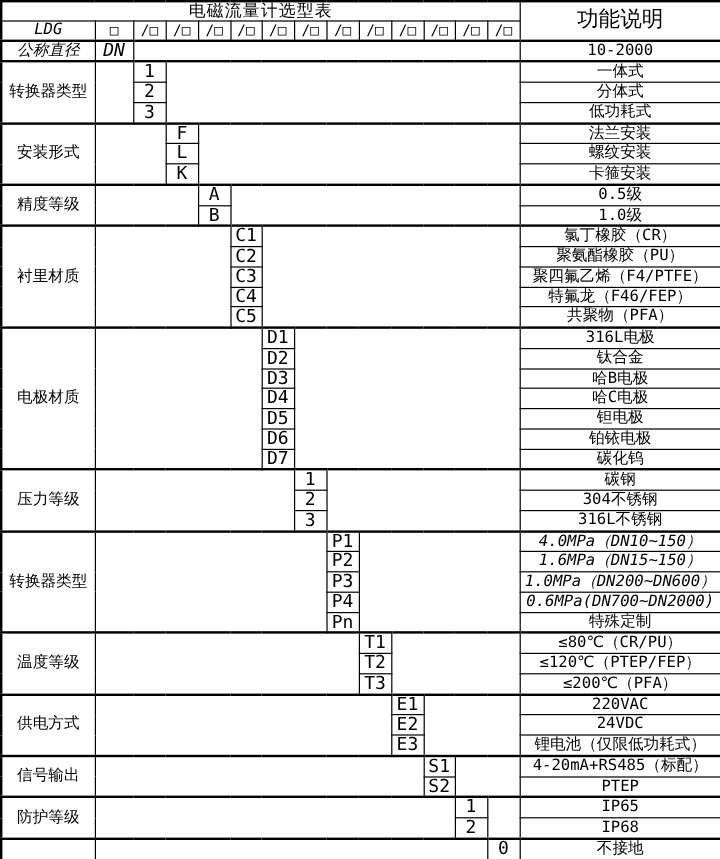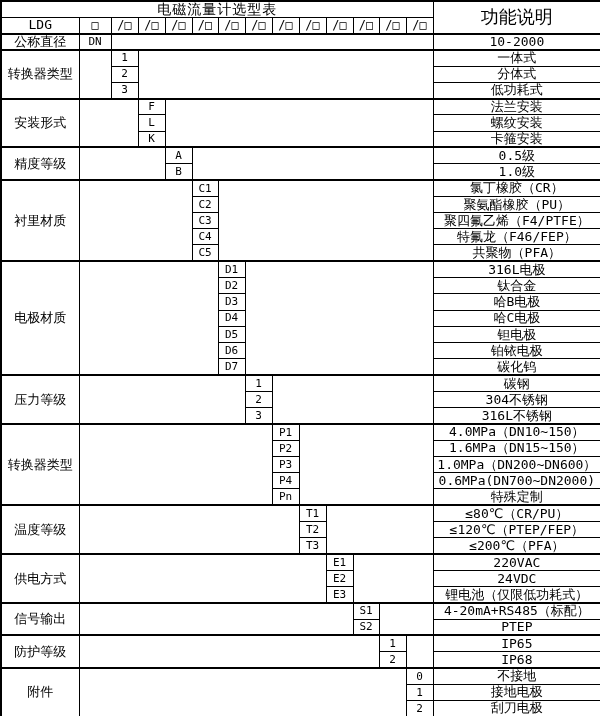--- a/index.html
+++ b/index.html
@@ -30,24 +30,24 @@
     margin: 0;
     text-align: center;
     vertical-align: middle;
     overflow: hidden;
     white-space: nowrap;
     line-height: 1.05;
   }
   table.sel tr { height: 16.27px; }
   .ttl { font-size: 14px; letter-spacing: 1px; }
   .fh  { font-size: 18px; }
-  .lft { text-align: left; padding-left: 3px; }
+  .lft { text-align: left; padding-left: 3px; font-style: italic; }
   .dc  { border-left-width: 2px; }      
   tr.gs td { border-top-width: 2px; }   
-  .code { font-size: 11px; }
+  .code { font-size: 15px; }
   .slot { font-size: 12px; }
 </style>
 </head>
 <body>
 
 <div class="sheet">
 <table class="sel">
   <colgroup>
     <col style="width:78px">
         <col style="width:32px">

